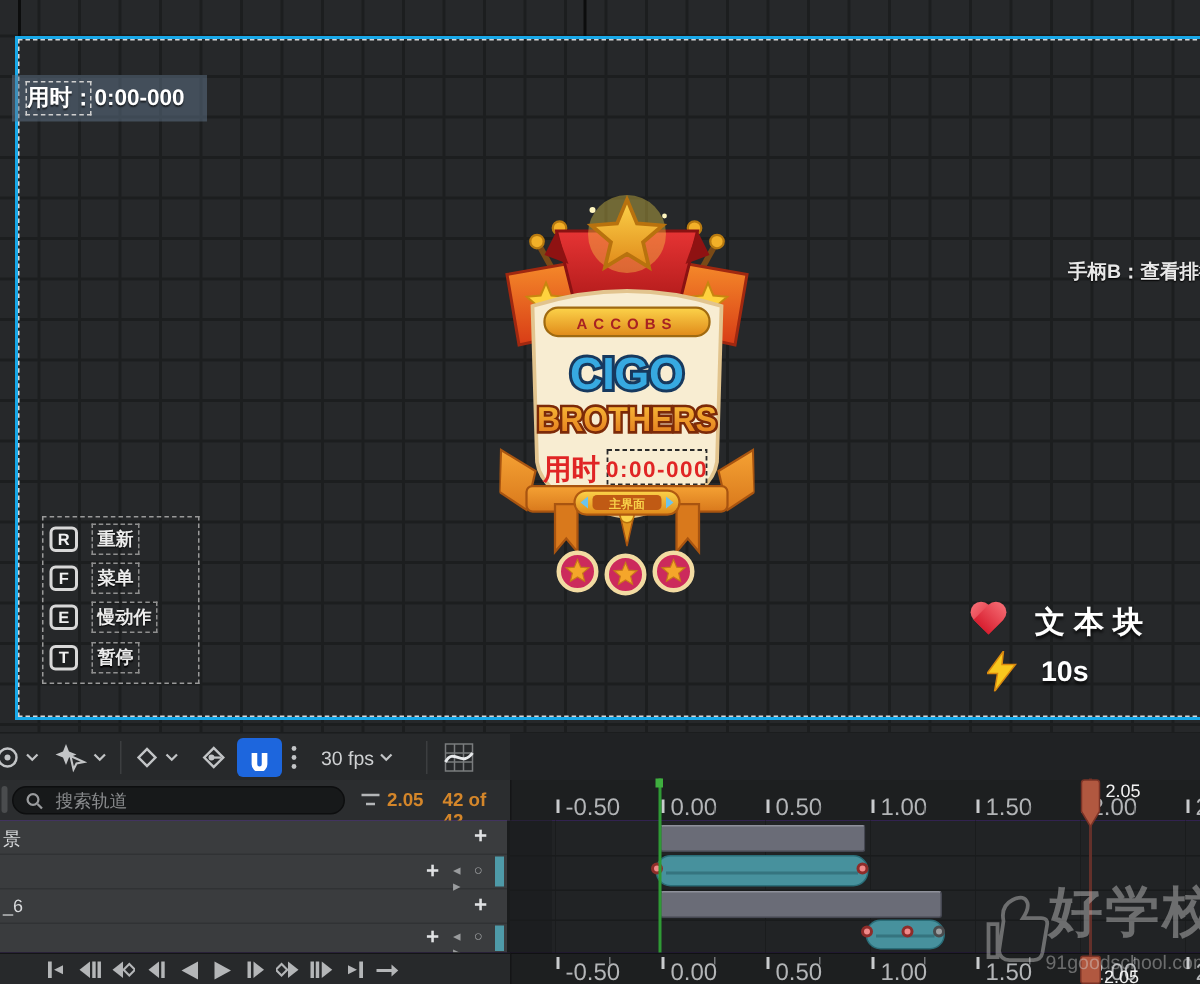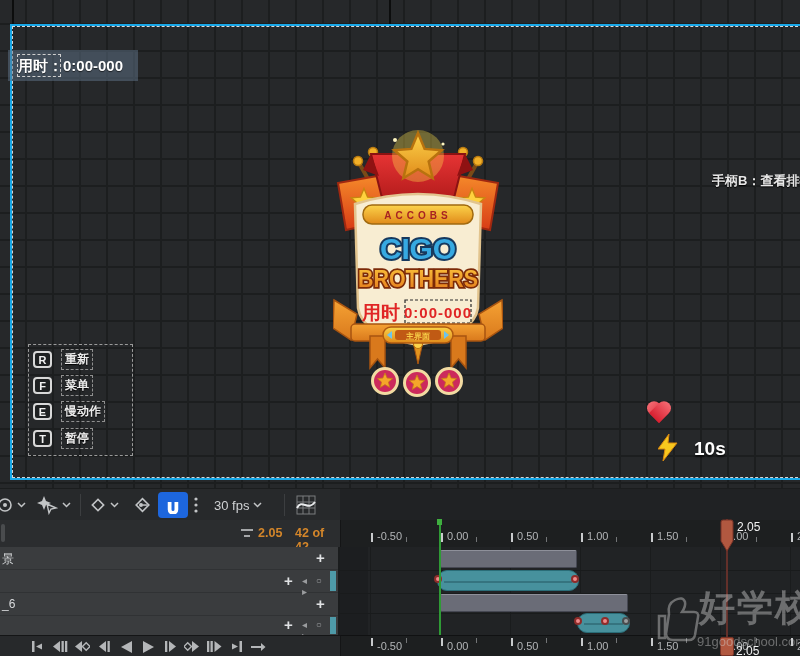--- a/index.html
+++ b/index.html
@@ -52,21 +52,21 @@
   .mini-scroll{position:absolute;left:1px;top:4px;width:4px;height:18px;background:#4a4c4e;border-radius:2px;}
   .search-pill{position:absolute;left:8px;top:4px;width:222px;height:19px;background:#17191a;border:1px solid #0d0e0f;border-radius:10px;display:flex;align-items:center;padding:0 8px;}
   .search-pill input{flex:1;background:transparent;border:0;outline:0;color:#9a9c9e;font-size:12px;margin-left:6px;min-width:0;}
   .search-pill input::placeholder{color:#8a8c8e;}
   .hdr-num{position:absolute;top:6px;color:#d4862a;font-size:12.5px;font-weight:bold;}
 
   .ruler{position:absolute;left:340px;width:460px;background:#1d1f20;border-left:1px solid #141516;overflow:hidden;}
   .ruler-top{top:0;height:27px;}
   .tick-major{position:absolute;width:2px;background:#c9cbcd;}
   .tick-minor{position:absolute;width:1px;background:#737577;}
-  .tick-label{position:absolute;font-size:11px;color:#b3b5b7;white-space:nowrap;}
+  .tick-label{position:absolute;font-size:16px;color:#b3b5b7;white-space:nowrap;}
   .ruler-top .tick-major{top:13px;height:9px;}
   .ruler-top .tick-minor{top:17px;height:5px;}
   .ruler-top .tick-label{top:10px;}
 
   .tl-body{position:absolute;left:0;top:547px;width:800px;height:88px;}
   .track-list{position:absolute;left:0;top:0;width:340px;height:88px;background:#3a3c3e;border-right:2px solid #1a1c1d;}
   .trow{position:absolute;left:0;width:338px;border-bottom:1px solid #303234;}
   .tname{position:absolute;left:2px;top:4px;color:#d8dadc;font-size:12px;}
   .plus{position:absolute;top:2px;color:#e0e2e4;font-size:15px;font-weight:bold;line-height:18px;}
   .keynav{position:absolute;top:5px;color:#9a9c9e;font-size:10px;letter-spacing:3px;}
@@ -240,20 +240,21 @@
         <span class="keycap">E</span>
         <span class="sc-label">慢动作</span>
         </div>
       <div class="sc-row" style="top:83px">
         <span class="keycap">T</span>
         <span class="sc-label">暂停</span>
         </div>
     </div>
 
     <div class="hud-heart"></div>
+    <div class="hud-label" style="left:690px;top:401px;font-size:20px;letter-spacing:6px;">文本块</div>
     <svg style="position:absolute;left:658px;top:434px" width="20" height="27" viewBox="0 0 20 27">
       <polygon points="11,0 0,15 7,15 5,27 19,9 10,9" fill="#f8c81e" stroke="#d8880f" stroke-width="1"></polygon>
     </svg>
     <div class="hud-label" style="left:694px;top:438px;font-size:19px;">10s</div>
   </div>
 
   <div class="toolbar">
     <div class="right-dim"></div>
 
     <div class="tb" style="left:-3px">
@@ -325,20 +326,27 @@
         <line x1="1" y1="7" x2="19" y2="7" stroke="#7a7c7e" stroke-width="1"></line>
           <line x1="1" y1="13" x2="19" y2="13" stroke="#7a7c7e" stroke-width="1"></line>
         <path d="M1,13 C6,3 12,17 19,7" fill="none" stroke="#e8eaec" stroke-width="2"></path>
         </svg>
     </div>
   </div>
 
   <div class="tl-header">
     <div class="left">
       <div class="mini-scroll"></div>
+      <div class="search-pill">
+        <svg width="12" height="12" viewBox="0 0 12 12">
+          <circle cx="5" cy="5" r="3.6" fill="none" stroke="#9a9c9e" stroke-width="1.5"></circle>
+            <line x1="8" y1="8" x2="11" y2="11" stroke="#9a9c9e" stroke-width="1.5"></line>
+          </svg>
+        <input type="text" placeholder="搜索轨道" style="">
+      </div>
       <svg style="position:absolute;left:240px;top:8px" width="14" height="11" viewBox="0 0 14 11">
         <line x1="1" y1="2" x2="13" y2="2" stroke="#b4b6b8" stroke-width="1.8"></line>
           <line x1="4" y1="8" x2="10" y2="8" stroke="#b4b6b8" stroke-width="1.8"></line>
         </svg>
       <span class="hdr-num" style="left:258px">2.05</span>
       <span class="hdr-num" style="left:295px">42 of 42</span>
     </div>
     <div class="ruler ruler-top" id="rulerTop">
         <div class="tick-major" style="left: 30px;"></div>
         <span class="tick-label" style="left: 36px;">-0.50</span>

